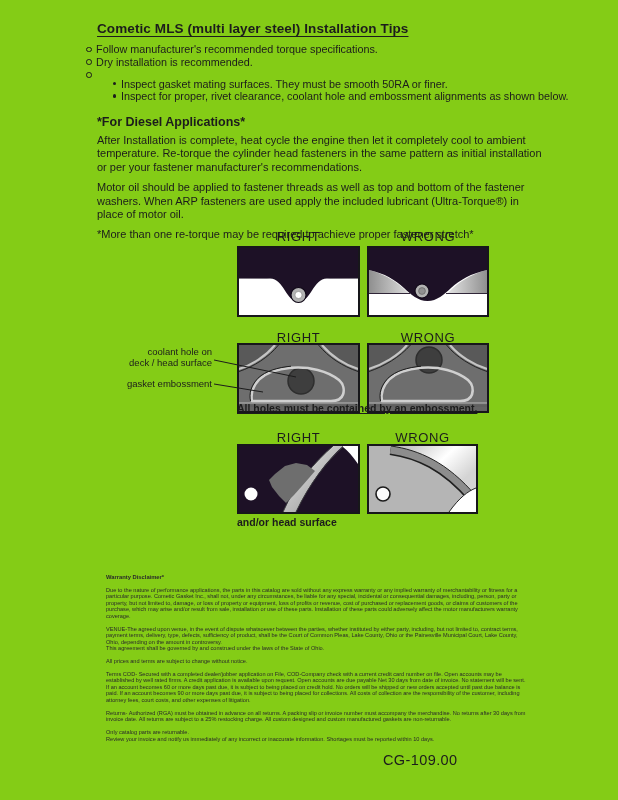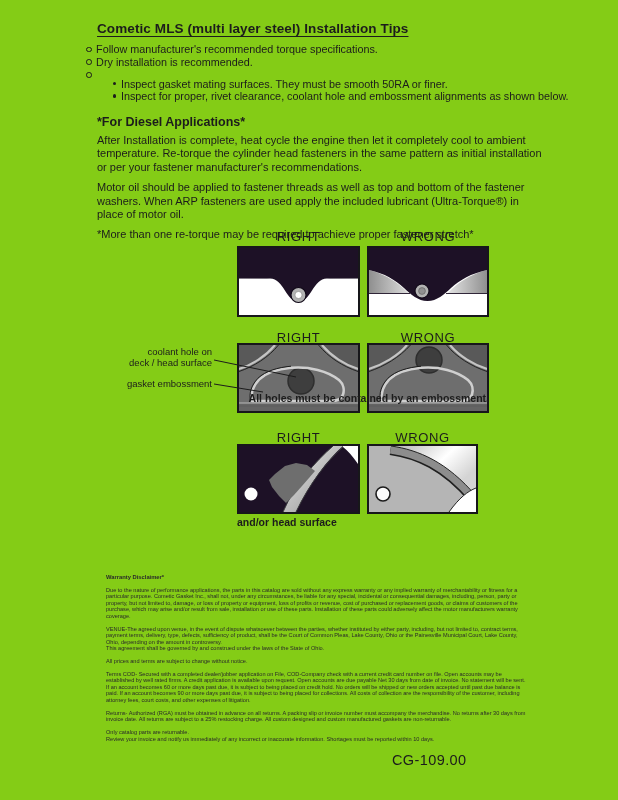--- a/index.html
+++ b/index.html
@@ -26,21 +26,21 @@
   .dbox{border:2px solid #17171a;background:#fff;}
   .dbox svg{display:block;}
   .cap{font-size:10.5px;font-weight:bold;line-height:12px;}
   .ann{font-size:9.5px;line-height:10.5px;text-align:right;}
   
   #legal{left:106px;top:574px;width:424px;font-size:5.6px;line-height:6.55px;color:#2a2a2a;}
   #legal .lp{margin:0 0 6.2px 0;}
   #legal .lh{font-weight:bold;margin:0 0 6.2px 0;font-size:5.8px;}
   #legal .tight{margin:0;}
   
-  #footer{left:392px;top:752px;font-size:14.5px;letter-spacing:.4px;}
+  #footer{left:383px;top:752px;font-size:14.5px;letter-spacing:.4px;}
 </style>
 </head>
 <body>
 
 <div id="page">
 
   <div class="abs" id="title">Cometic MLS (multi layer steel) Installation Tips</div>
 
   <div class="abs" id="tips">
     <div class="bullet">
@@ -161,21 +161,21 @@
       <path d="M41.5 0 C31 12 15 21.5 0 26.5" stroke="#242424" stroke-width="1" fill="none"></path>
       <path d="M118 0 H81 C90 11 105 20 118 24 Z" fill="#595959"></path>
       <path d="M81 0 C90 11 105 20 118 24" stroke="#c4c4c4" stroke-width="2.2" fill="none"></path>
       <path d="M77.5 0 C87 12 103 21.5 118 26.5" stroke="#242424" stroke-width="1" fill="none"></path>
       <circle cx="60" cy="15" r="13" fill="#3e3e3e" stroke="#2e2e2e" stroke-width="1.5"></circle>
       <path d="M13 56 C11.5 49 13 42 20 34.5 C27.5 27.5 39 24 52 22.8 C70 21.2 88 26 99 35 C103.5 39 104.5 45 103 49.5 C101.5 54 97 56 91 56 Z" fill="none" stroke="#cfcfcf" stroke-width="2.6" stroke-linejoin="round"></path>
       <path d="M11.5 56 C10 48.5 11.8 41 19 33.2 C26.5 26 38.5 22.5 52 21.2" stroke="#1c1c1c" stroke-width="1" fill="none"></path>
     </svg>
   </div>
 
-  <div class="abs cap" style="left:237px;top:392px;width:252px;text-align:right;">All holes must be contained by an embossment.</div>
+  <div class="abs cap" style="left:237px;top:402px;width:252px;text-align:left;text-decoration:underline;">All holes must be contained by an embossment.</div>
 
   <div class="abs dlabel" style="left:237px;top:430px;width:123px;">RIGHT</div>
   <div class="abs dlabel" style="left:367px;top:430px;width:111px;">WRONG</div>
 
   <div class="abs dbox" style="left:237px;top:444px;width:119px;height:66px;">
     <svg width="119" height="66" viewBox="0 0 119 66" preserveAspectRatio="none">
       <defs>
         <linearGradient id="band3" x1="0" y1="0" x2="1" y2="1">
           <stop offset="0" stop-color="#efefef"></stop>
             <stop offset="0.5" stop-color="#bdbdbd"></stop>

